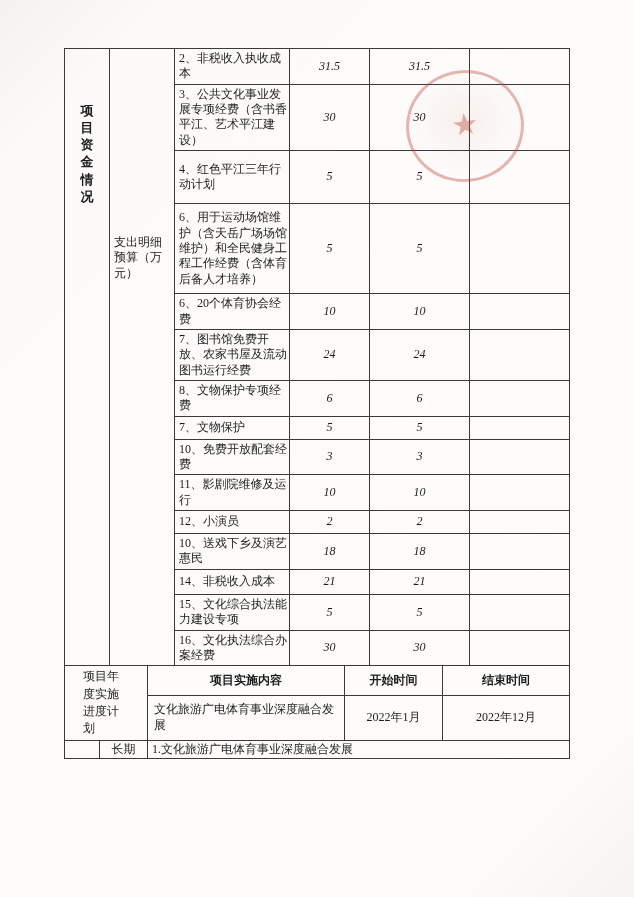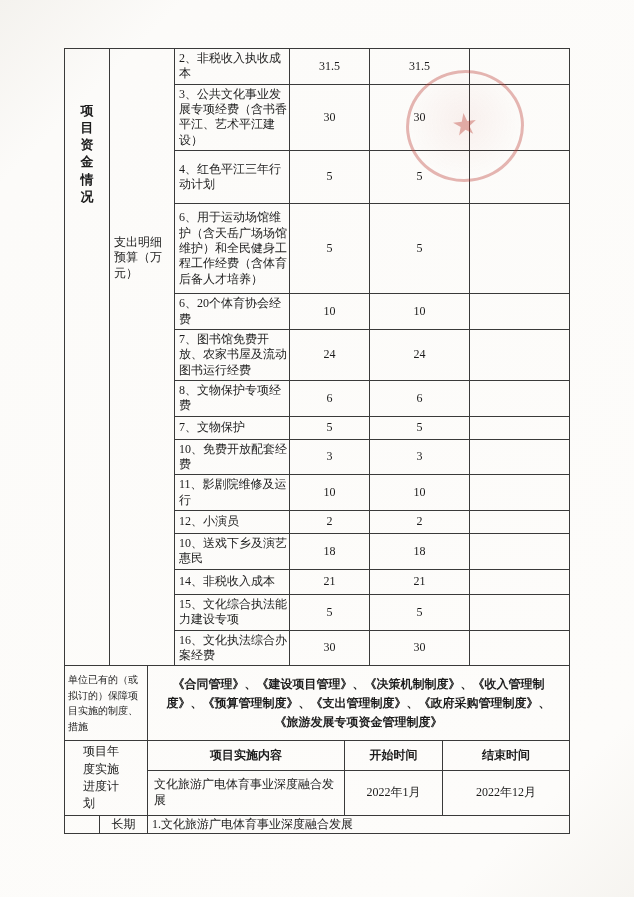--- a/index.html
+++ b/index.html
@@ -21,21 +21,21 @@
   td {
     border: 1px solid #3a3a3a;
     padding: 1px 3px;
     font-size: 12px;
     line-height: 1.28;
     vertical-align: middle;
     overflow: hidden;
   }
   
   .budget td.label { text-align: left; padding: 2px 2px 2px 4px; }
-  .budget td.val { text-align: center; }
+  .budget td.val { text-align: center; font-style: italic; }
   .v-head { vertical-align: top; text-align: center; font-weight: bold; }
   .v-head .v-text {
     width: 15px; margin: 52px auto 4px;
     font-size: 13px; line-height: 1.32;
     word-break: break-all; text-align: center;
   }
   .sub-head { vertical-align: top; text-align: left; padding: 186px 2px 2px 4px; }
   
   .safeguard { margin-top: -1px; }
   .safeguard .label-cell {
@@ -186,32 +186,20 @@
           </tr>
           <tr style="height: 30px;">
             <td class="label">16、文化执法综合办案经费</td>
             <td class="val">30</td>
             <td class="val">30</td>
             <td class="val"></td>
           </tr>
         </tbody>
     </table>
 
-    <table class="safeguard">
-      <colgroup>
-        <col style="width:83px">
-          <col style="width:422px">
-      </colgroup>
-      <tbody>
-        <tr style="height:75px">
-          <td class="label-cell">单位已有的（或拟订的）保障项目实施的制度、措施</td>
-          <td class="content-cell">《合同管理》、《建设项目管理》、《决策机制制度》、《收入管理制度》、《预算管理制度》、《支出管理制度》、《政府采购管理制度》、《旅游发展专项资金管理制度》</td>
-        </tr>
-      </tbody>
-    </table>
 
     <table class="schedule">
       <colgroup>
         <col style="width:35px">
           <col style="width:48px">
           <col style="width:197px">
         <col style="width:98px">
           <col style="width:127px">
       </colgroup>
       <tbody>

